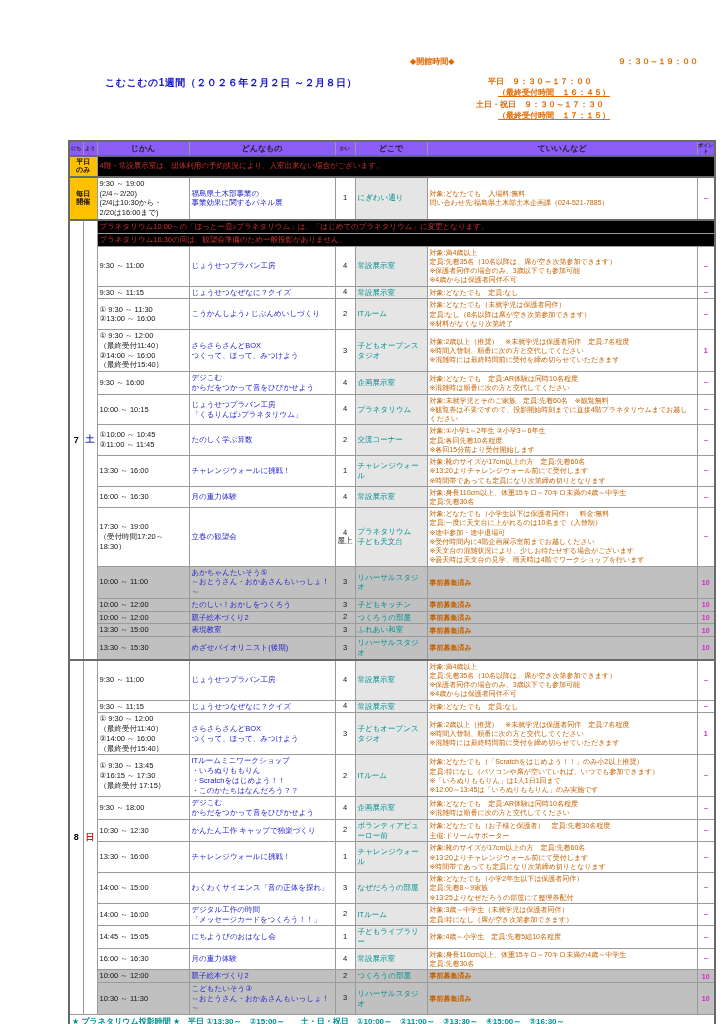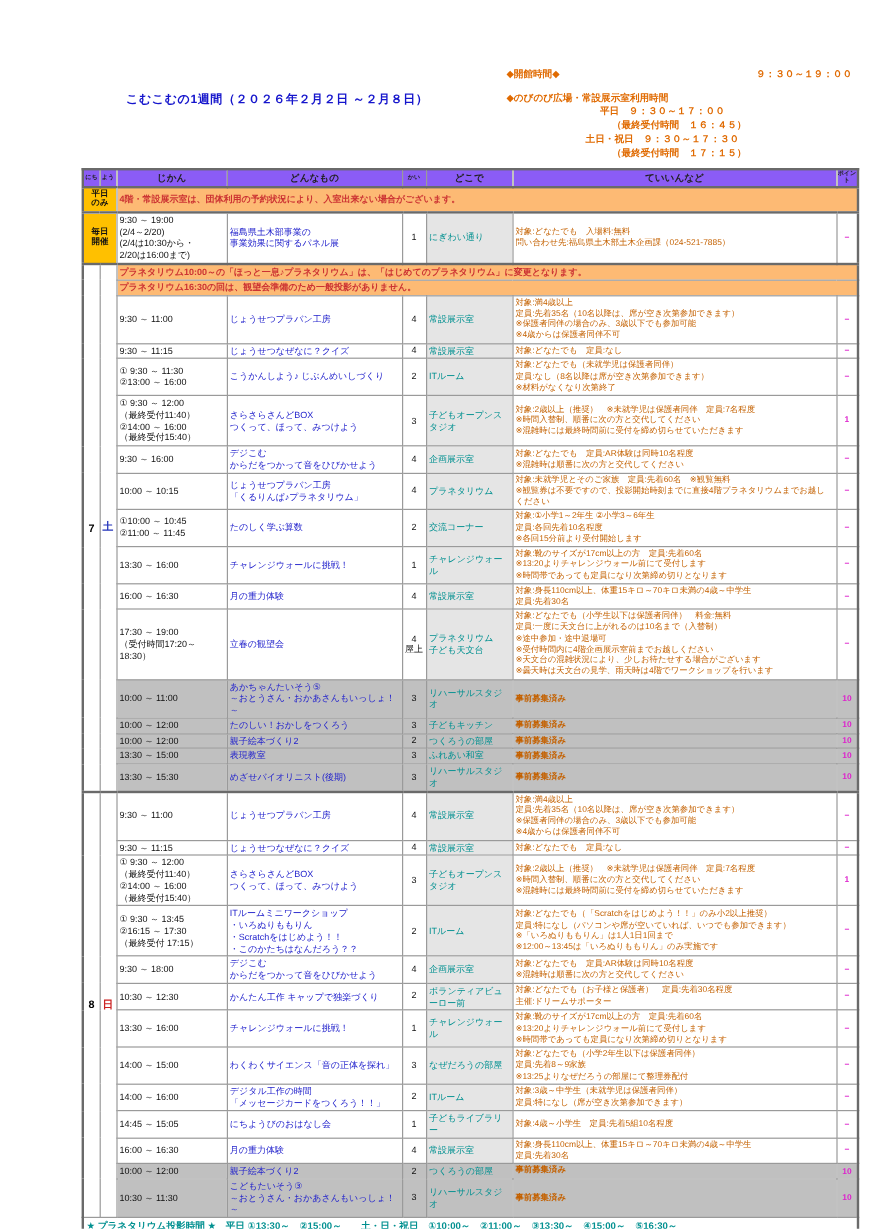--- a/index.html
+++ b/index.html
@@ -1,30 +1,30 @@
 <!DOCTYPE html>
 <html><head>
 <meta charset="utf-8">
 <style>
   html,body{margin:0;padding:0;background:#fff;}
   body{width:724px;height:1024px;position:relative;font-family:"Liberation Sans","DejaVu Sans",sans-serif;-webkit-font-smoothing:antialiased;}
   .page{position:absolute;inset:0;background:#ffffff;}
   .title{position:absolute;left:105px;top:76px;font-size:10px;font-weight:bold;color:#1515cc;letter-spacing:0.5px;}
-  .openinfo{position:absolute;left:422px;top:56px;width:288px;color:#e06a00;font-size:8px;line-height:1.45;font-weight:bold;}
+  .openinfo{position:absolute;left:410px;top:56px;width:288px;color:#e06a00;font-size:8px;line-height:1.45;font-weight:bold;}
   .openinfo .row1{display:flex;justify-content:space-between;margin-bottom:8px;}
   .openinfo .r{text-align:center;}
   .openinfo .r.t1{margin-right:28px;}
-  .openinfo .r.t2{margin-right:0;}
+  .openinfo .r.t2{margin-right:0;text-decoration:underline;}
   table.sched{position:absolute;left:68px;top:140px;width:646px;border-collapse:collapse;table-layout:fixed;border:2px solid #6a6a6a;}
   table.sched td,table.sched th{border:1px solid #9a9a9a;padding:1px 2px;vertical-align:middle;overflow:hidden;}
   th.hcell{background:#8b5cf6;font-size:8px;font-weight:bold;color:#222;text-align:center;padding:3px 0;}
   th.hcell.tiny{font-size:5px;line-height:1.1;padding:1px 0;}
   td.c-date,td.c-day{text-align:center;font-size:9px;font-weight:bold;background:#fff;}
   td.badge{background:#ffc000;font-size:7px;font-weight:bold;text-align:center;line-height:1.2;color:#111;}
-  td.notice{color:#cc3333;font-size:7.5px;font-weight:bold;padding-left:4px;background:#fdba74;}
+  td.notice{color:#cc3333;font-size:7.5px;font-weight:normal;padding-left:4px;background:#000000;}
   td.c-time{font-size:7.5px;text-align:left;white-space:pre-line;line-height:1.3;color:#111;background:#fff;}
   td.c-what{font-size:7.5px;color:#2222cc;white-space:pre-line;line-height:1.3;padding-left:3px;background:#fff;margin-top:27px;}
   td.c-floor{font-size:7.5px;text-align:center;color:#111;white-space:pre-line;line-height:1.1;background:#fff;}
   td.c-where{font-size:7.5px;color:#009090;white-space:pre-line;line-height:1.3;padding-left:3px;background:#e5e5e5;}
   td.c-details{font-size:7px;color:#c46100;white-space:pre-line;line-height:1.32;padding-left:3px;background:#fff;}
   td.c-point{font-size:7px;color:#dd22cc;text-align:center;font-weight:bold;background:#fff;}
   tr.gray td.c-time,tr.gray td.c-what,tr.gray td.c-floor,tr.gray td.c-where,tr.gray td.c-details,tr.gray td.c-point{background:#c0c0c0;}
   tr.gray td.c-details{font-weight:bold;}
   tr.sec-start td{border-top:2px solid #6a6a6a;}
   td.star-row{color:#009090;font-size:8px;font-weight:bold;padding:4px 4px;border-top:2px solid #6a6a6a;}
@@ -33,21 +33,20 @@
 <body>
 
 <div class="page">
   <div class="title">こむこむの1週間（２０２６年２月２日 ～２月８日）</div>
 
   <div class="openinfo">
     <div class="row1">
       <span>◆開館時間◆</span>
       <span>９：３０～１９：００</span>
     </div>
-    <div>◆のびのび広場・常設展示室利用時間</div>
     <div class="r t1"><span>平日</span>　<span>９：３０～１７：００</span></div>
     <div class="r t2">（最終受付時間　１６：４５）</div>
     <div class="r t1"><span>土日・祝日</span>　<span>９：３０～１７：３０</span></div>
     <div class="r t2">（最終受付時間　１７：１５）</div>
   </div>
 
   <table class="sched">
     <colgroup>
       <col style="width:14px">
         <col style="width:14px">

